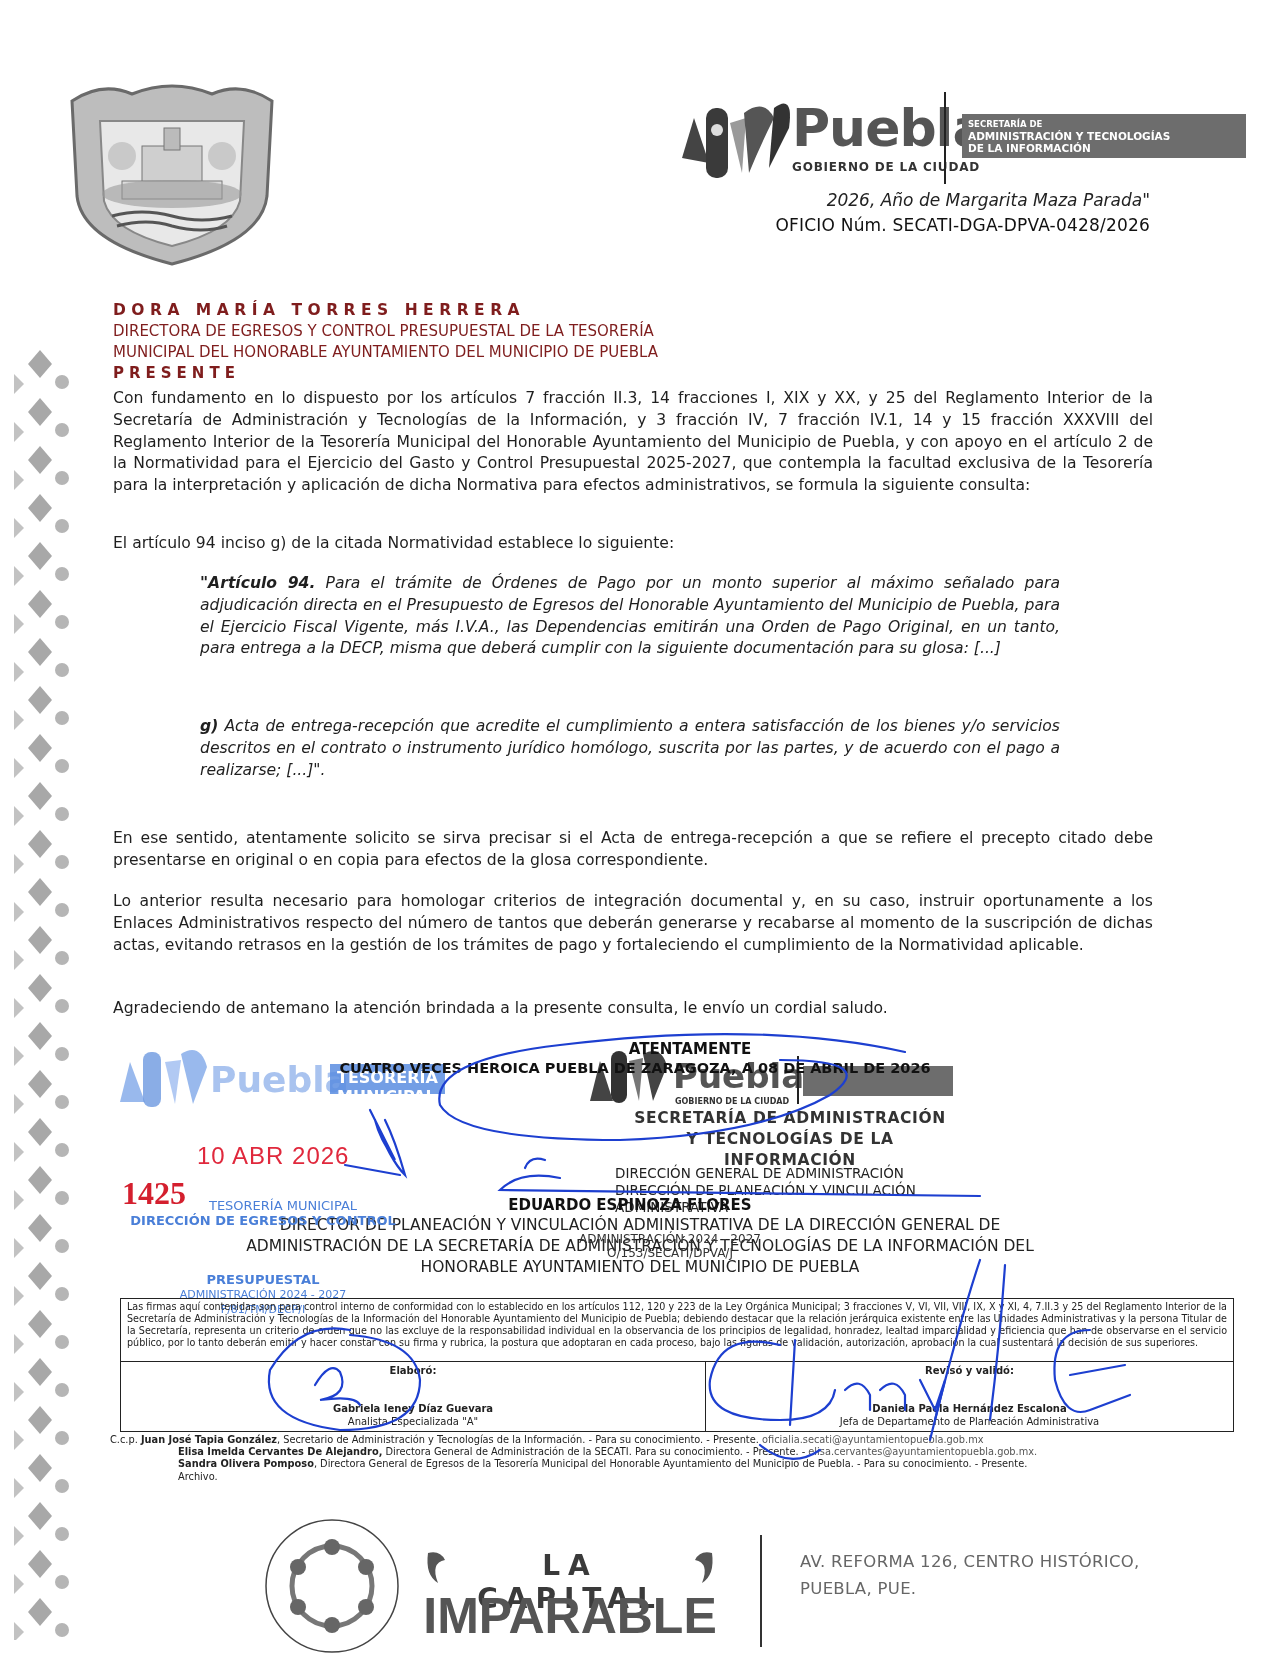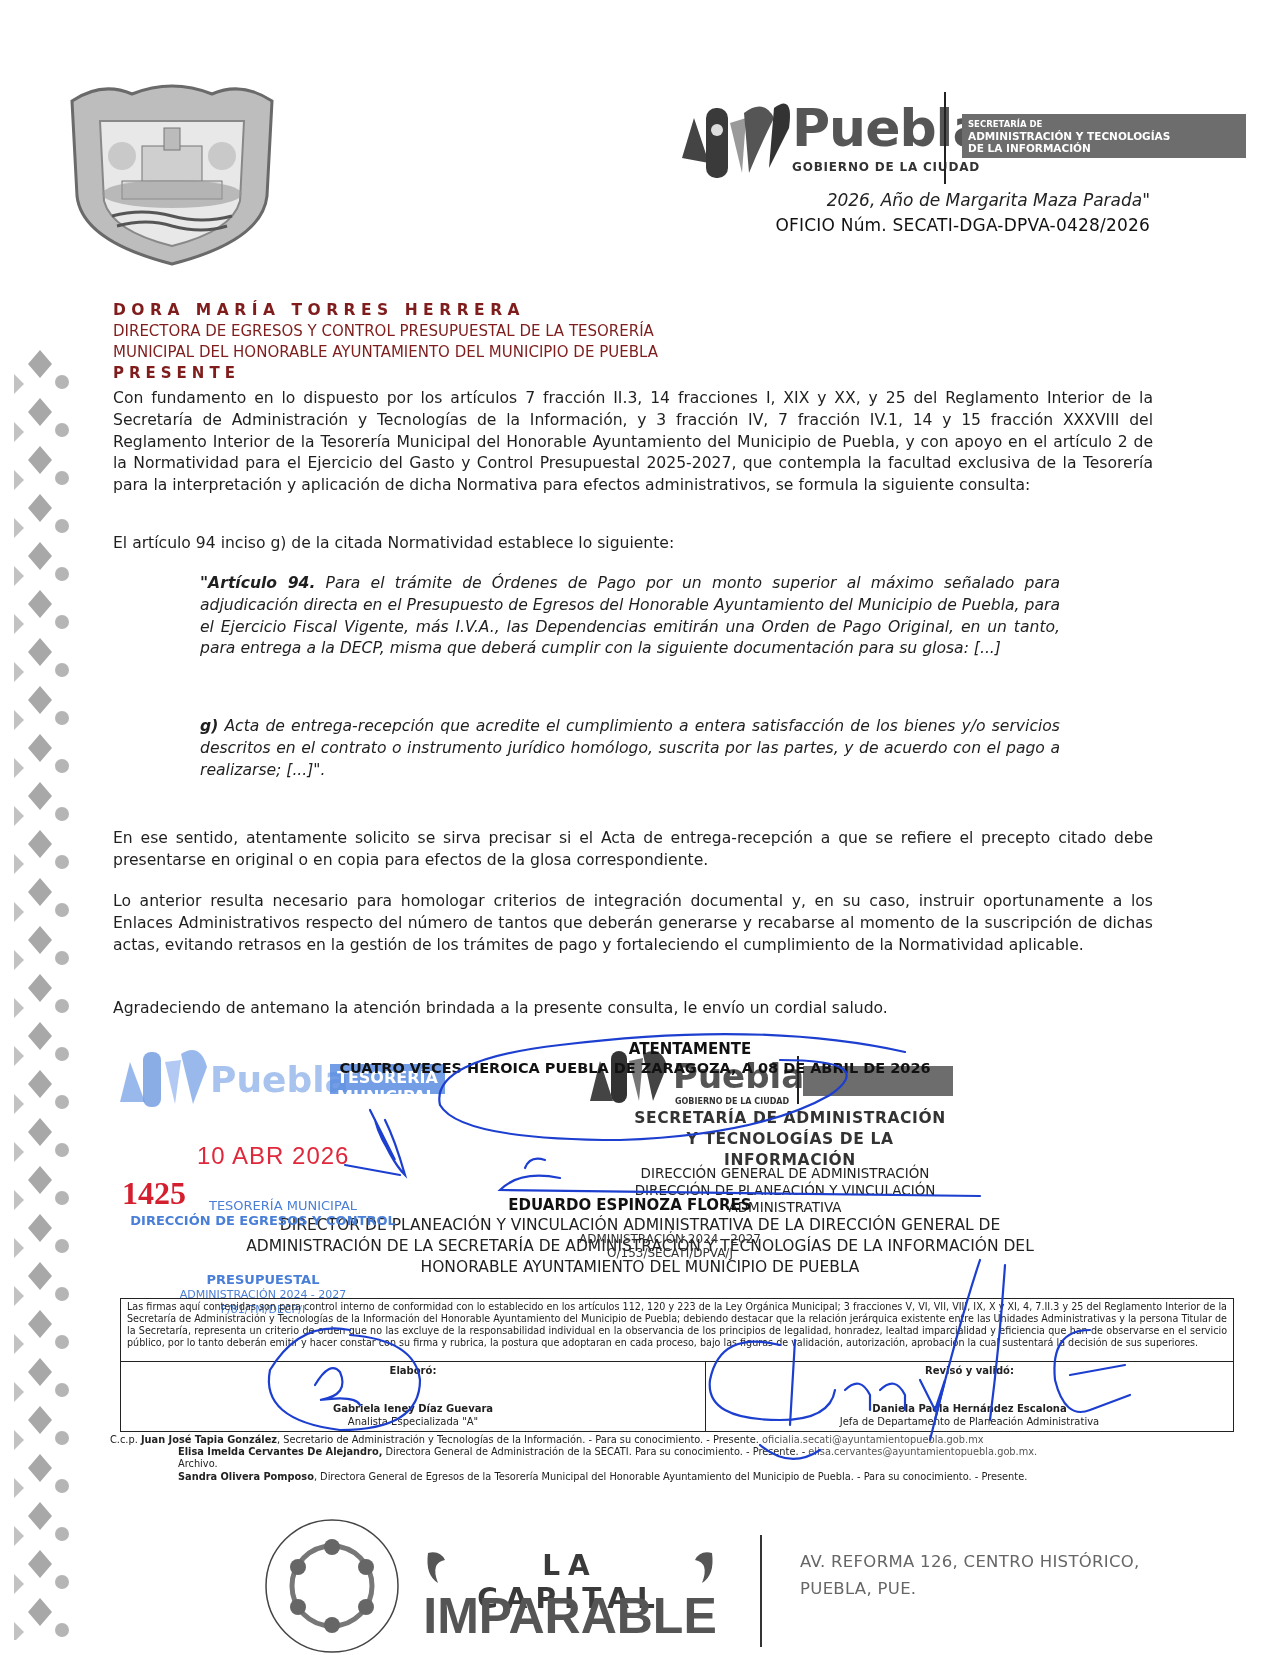--- a/index.html
+++ b/index.html
@@ -16,21 +16,21 @@
   .addressee{left:113px;top:300px;width:700px;font-size:15px;line-height:21px;color:#7f1d1d;}
   .addressee .name{font-weight:bold;letter-spacing:5.5px;font-size:15.5px;}
   .addressee .presente{font-weight:bold;letter-spacing:5px;}
   .body-text{left:113px;width:1040px;font-size:15.6px;line-height:21.8px;text-align:justify;color:#1f1f1f;}
   .quote{left:200px;width:860px;font-size:15.6px;line-height:21.8px;text-align:justify;font-style:italic;color:#1f1f1f;}
   .quote b{font-style:italic;}
   
   .atent{left:560px;top:1040px;width:260px;text-align:center;font-weight:bold;font-size:15px;color:#111;}
   .place-date{left:315px;top:1060px;width:640px;text-align:center;font-weight:bold;font-size:14.5px;color:#111;}
   .secati-block{left:620px;top:1108px;width:340px;text-align:center;font-weight:bold;font-size:15.5px;line-height:21px;color:#333;letter-spacing:0.6px;}
-  .dga-block{left:615px;top:1165px;width:340px;text-align:center;font-size:13.5px;line-height:17px;color:#222;}
+  .dga-block{left:615px;top:1165px;width:340px;font-size:13.5px;line-height:17px;color:#222;}
   .signer-name{left:470px;top:1196px;width:320px;text-align:center;font-weight:bold;font-size:15px;color:#111;}
   .signer-title{left:200px;top:1215px;width:880px;text-align:center;font-size:15.5px;line-height:21px;color:#222;}
   .stamp-date{left:197px;top:1142px;font-size:24px;color:#e0283c;letter-spacing:1px;font-family:"Liberation Sans Narrow","Liberation Sans",sans-serif;}
   .stamp-num{left:122px;top:1175px;font-size:32px;color:#d41f2e;font-family:"Liberation Serif",serif;font-weight:bold;}
   .treasury-stamp{left:118px;top:1198px;width:290px;text-align:center;font-size:13px;line-height:15px;color:#4a7fd8;}
   .admin-stamp{left:520px;top:1232px;width:300px;text-align:center;font-size:12px;line-height:14px;color:#333;}
   .tes-logo{left:115px;top:1042px;width:330px;height:70px;}
   .secati-logo-sm{left:585px;top:1046px;width:370px;height:62px;}
   
   .disc-table{left:120px;top:1298px;width:1114px;height:134px;border:1.5px solid #222;box-sizing:border-box;}
@@ -269,22 +269,22 @@
       <div class="cell-head">Revisó y validó:</div>
       <div class="cell-name">Daniela Paola Hernández Escalona</div>
       <div class="cell-role">Jefa de Departamento de Planeación Administrativa</div>
     </div>
   </div>
 </div>
 
 <div class="abs ccp">
   <div><span>C.c.p.</span> <b>Juan José Tapia González</b><span>, Secretario de Administración y Tecnologías de la Información. - Para su conocimiento. - Presente. </span><a>oficialia.secati@ayuntamientopuebla.gob.mx</a></div>
   <div class="indent"><b>Elisa Imelda Cervantes De Alejandro,</b><span> Directora General de Administración de la SECATI. Para su conocimiento. - Presente. - </span><a>elisa.cervantes@ayuntamientopuebla.gob.mx.</a></div>
+  <div class="indent"><b>Sandra Olivera Pomposo</b><span>, Directora General de Egresos de la Tesorería Municipal del Honorable Ayuntamiento del Municipio de Puebla. - Para su conocimiento. - Presente.</span></div>
   <div class="indent">Archivo.</div>
-  <div class="indent"><b>Sandra Olivera Pomposo</b><span>, Directora General de Egresos de la Tesorería Municipal del Honorable Ayuntamiento del Municipio de Puebla. - Para su conocimiento. - Presente.</span></div>
 </div>
 
 <svg class="abs signature-svg" viewBox="0 0 1268 1655">
   <g fill="none" stroke="#1d3fd0" stroke-width="2.2" stroke-linecap="round">
     <path d="M905 1052 Q760 1020 560 1045 Q430 1060 440 1105 Q460 1140 620 1140 Q760 1135 830 1095 Q880 1060 780 1060"></path>
     <path d="M560 1178 Q520 1170 500 1190 L980 1196"></path>
     <path d="M545 1160 Q530 1155 525 1168"></path>
     <path d="M370 1110 L395 1160 Q380 1140 375 1120 Q390 1160 405 1175 Q395 1140 385 1120"></path>
     <path d="M345 1165 L400 1175"></path>
     <path d="M350 1330 Q300 1320 270 1370 Q260 1420 340 1430 Q420 1430 420 1380 Q415 1340 350 1335"></path>

